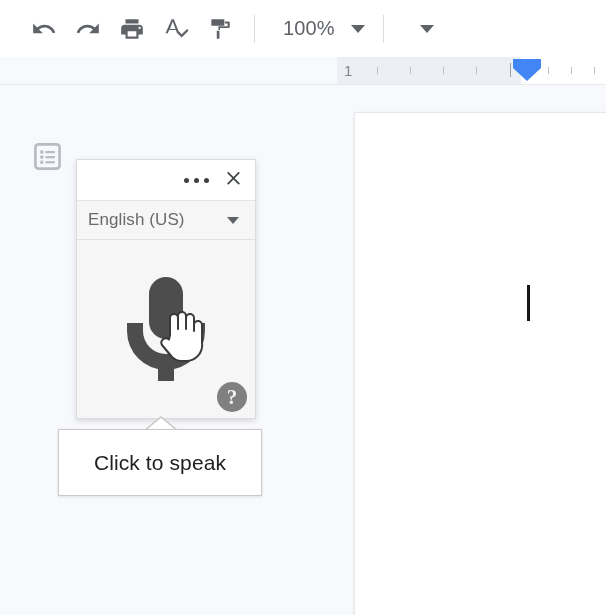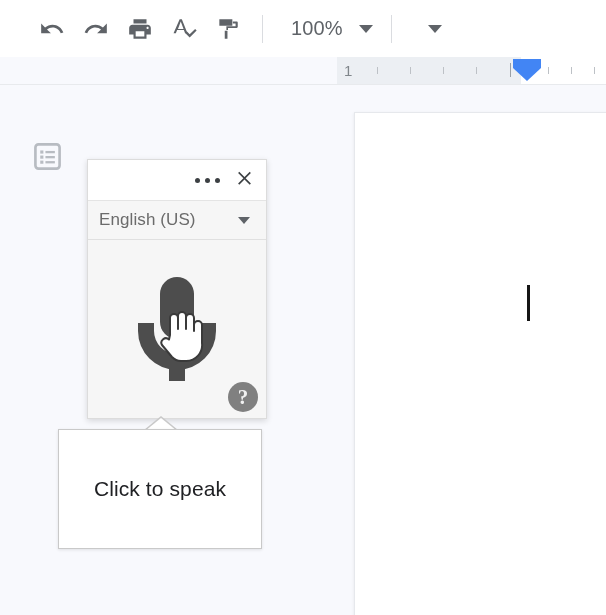--- a/index.html
+++ b/index.html
@@ -26,21 +26,21 @@
   
   #toolbar {
     position: absolute;
     left: 0; top: 0;
     width: 606px;
     height: 57px;
     background: #ffffff;
     display: flex;
     align-items: center;
     box-sizing: border-box;
-    padding-left: 30px;
+    padding-left: 22px;
   }
   .tb-btn {
     width: 44px;
     height: 44px;
     display: flex;
     align-items: center;
     justify-content: center;
     border-radius: 3px;
     flex: none;
   }
@@ -182,21 +182,21 @@
     position: absolute;
     left: 33px;
     top: 142px;
     width: 29px;
     height: 29px;
   }
 
   
   #voice-panel {
     position: absolute;
-    left: 87px;
+    left: 76px;
     top: 159px;
     width: 180px;
     height: 260px;
     background: #ffffff;
     border: 1px solid #dcdcdc;
     box-shadow: 0 2px 6px rgba(0,0,0,.14);
     box-sizing: border-box;
   }
   #voice-header {
     position: relative;
@@ -279,21 +279,21 @@
     justify-content: center;
     font-family: "Liberation Serif", serif;
   }
 
   
   #tooltip {
     position: absolute;
     left: 58px;
     top: 429px;
     width: 204px;
-    height: 120px;
+    height: 67px;
     background: #ffffff;
     border: 1px solid #c9c9c9;
     box-shadow: 0 1px 3px rgba(0,0,0,.10);
     box-sizing: border-box;
     display: flex;
     align-items: center;
     justify-content: center;
   }
   #tooltip .tip-text {
     font-size: 21px;

